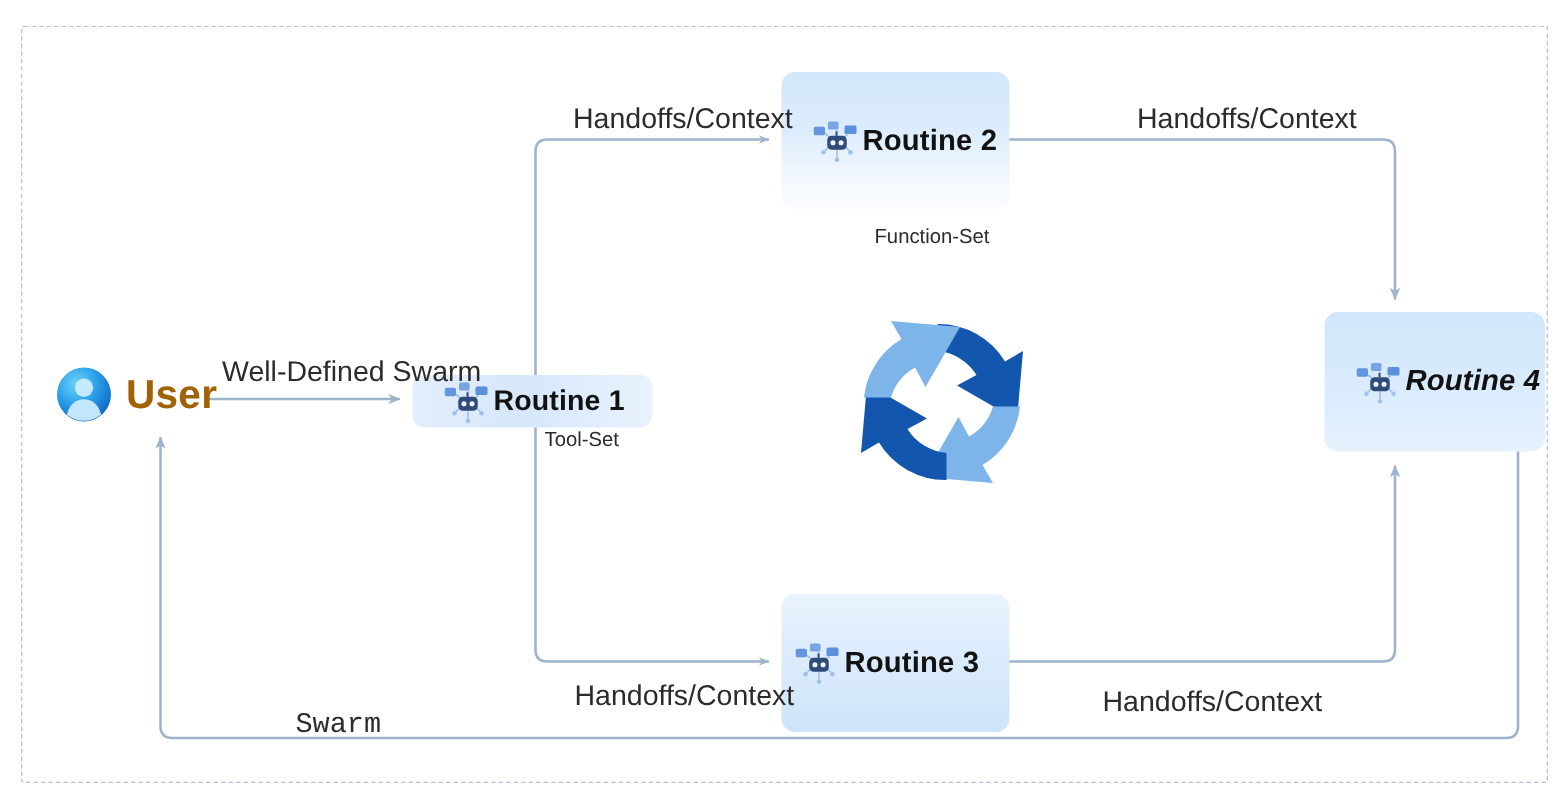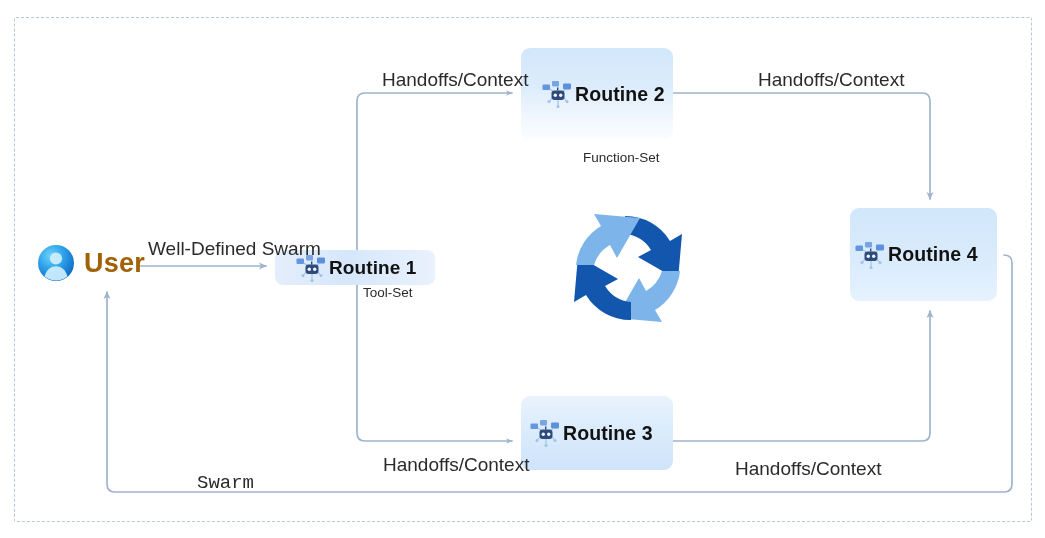--- a/index.html
+++ b/index.html
@@ -34,29 +34,30 @@
   #routine1 .node-label{font-size:19px;}
 
   
   #routine2{
     left:521px;top:48px;width:152px;height:92px;border-radius:9px;
     background:linear-gradient(180deg,#d2e7fb 0%,#dcecfc 42%,#f2f8fe 78%,#fbfdff 100%);
     padding-left:20px;
   }
   
   #routine3{
-    left:521px;top:396px;width:152px;height:74px;border-radius:9px;
+    left:521px;top:396px;width:152px;height:92px;border-radius:9px;
     background:linear-gradient(180deg,#e9f3fd 0%,#dcecfc 40%,#cfe4fa 100%);
     padding-left:8px;
   }
   
   #routine4{
-    left:850px;top:208px;width:147px;height:93px;border-radius:9px;
+    left:883px;top:208px;width:147px;height:93px;border-radius:9px;
     background:linear-gradient(180deg,#d2e7fb 0%,#d9ebfc 55%,#e6f2fe 100%);
-    padding-left:4px;
+    padding-left:20px;
+    font-style:italic;
   }
 
   
   #user-node{
     position:absolute;left:36px;top:243px;display:flex;align-items:center;gap:8px;
   }
   #user-node .user-title{
     font-weight:bold;font-size:27px;color:#a16207;letter-spacing:.2px;
   }
 

